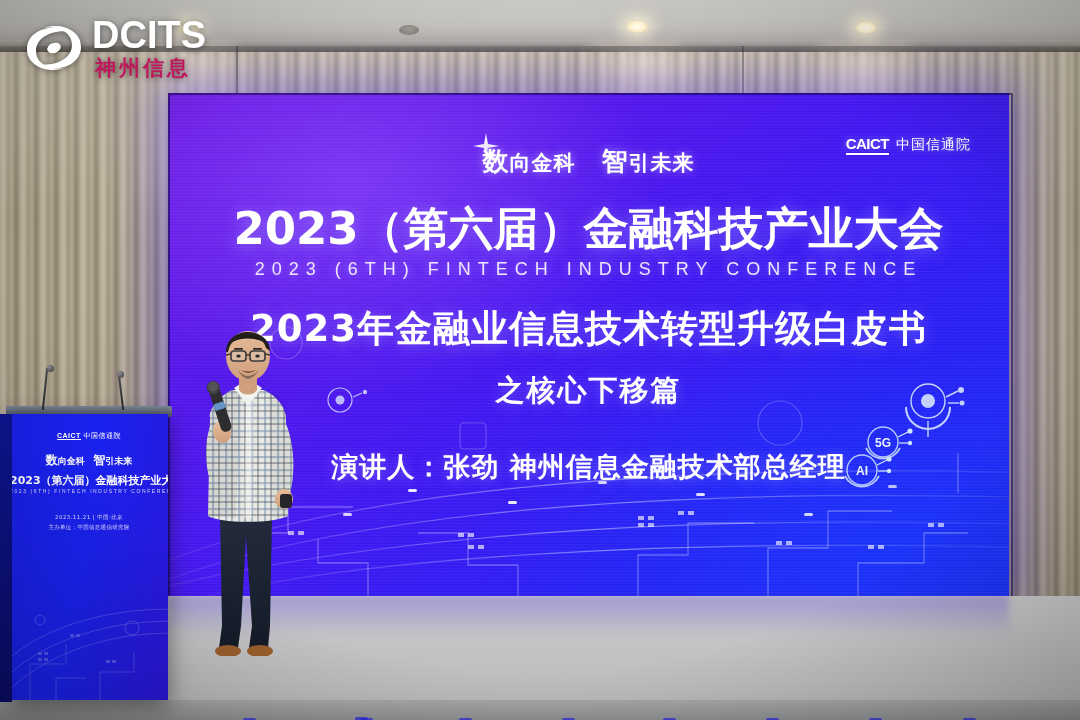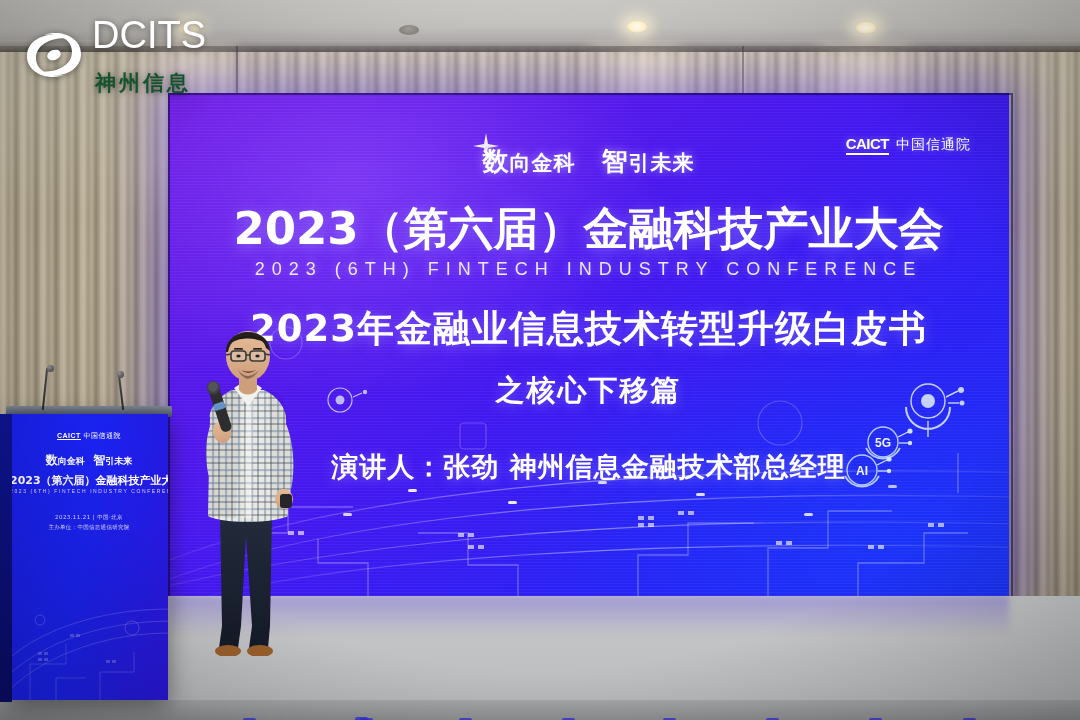--- a/index.html
+++ b/index.html
@@ -61,26 +61,26 @@
 
   
   .watermark{
     position:absolute;left:22px;top:16px;z-index:40;
     display:flex;align-items:center;gap:6px;
     filter:drop-shadow(0 1px 3px rgba(0,0,0,.45));
   }
   .wm-mark{width:64px;height:56px;flex:0 0 auto;}
   .wm-text{display:flex;flex-direction:column;line-height:1;}
   .wm-en{
-    color:#ffffff;font-size:38px;font-weight:normal;letter-spacing:0px;
+    color:#ffffff;font-size:38px;font-weight:bold;letter-spacing:0px;
     font-family:"Liberation Sans",sans-serif;
   }
   .wm-cn{
-    color:#14532d;font-size:21px;font-weight:bold;letter-spacing:3px;
-    margin-top:19px;margin-left:3px;
+    color:#be185d;font-size:21px;font-weight:bold;letter-spacing:3px;
+    margin-top:4px;margin-left:3px;
     font-family:"DejaVu Sans",sans-serif;
   }
 
   
   .led{
     position:absolute;left:168px;top:93px;width:841px;height:503px;
     background:
       radial-gradient(ellipse 60% 70% at 22% 18%,rgba(150,80,255,.55),rgba(150,80,255,0) 60%),
       radial-gradient(ellipse 70% 60% at 85% 88%,rgba(20,60,255,.55),rgba(20,60,255,0) 65%),
       linear-gradient(145deg,#6a17e0 0%,#5a18e8 22%,#4318f0 48%,#2a20f4 72%,#1c2cf2 100%);

